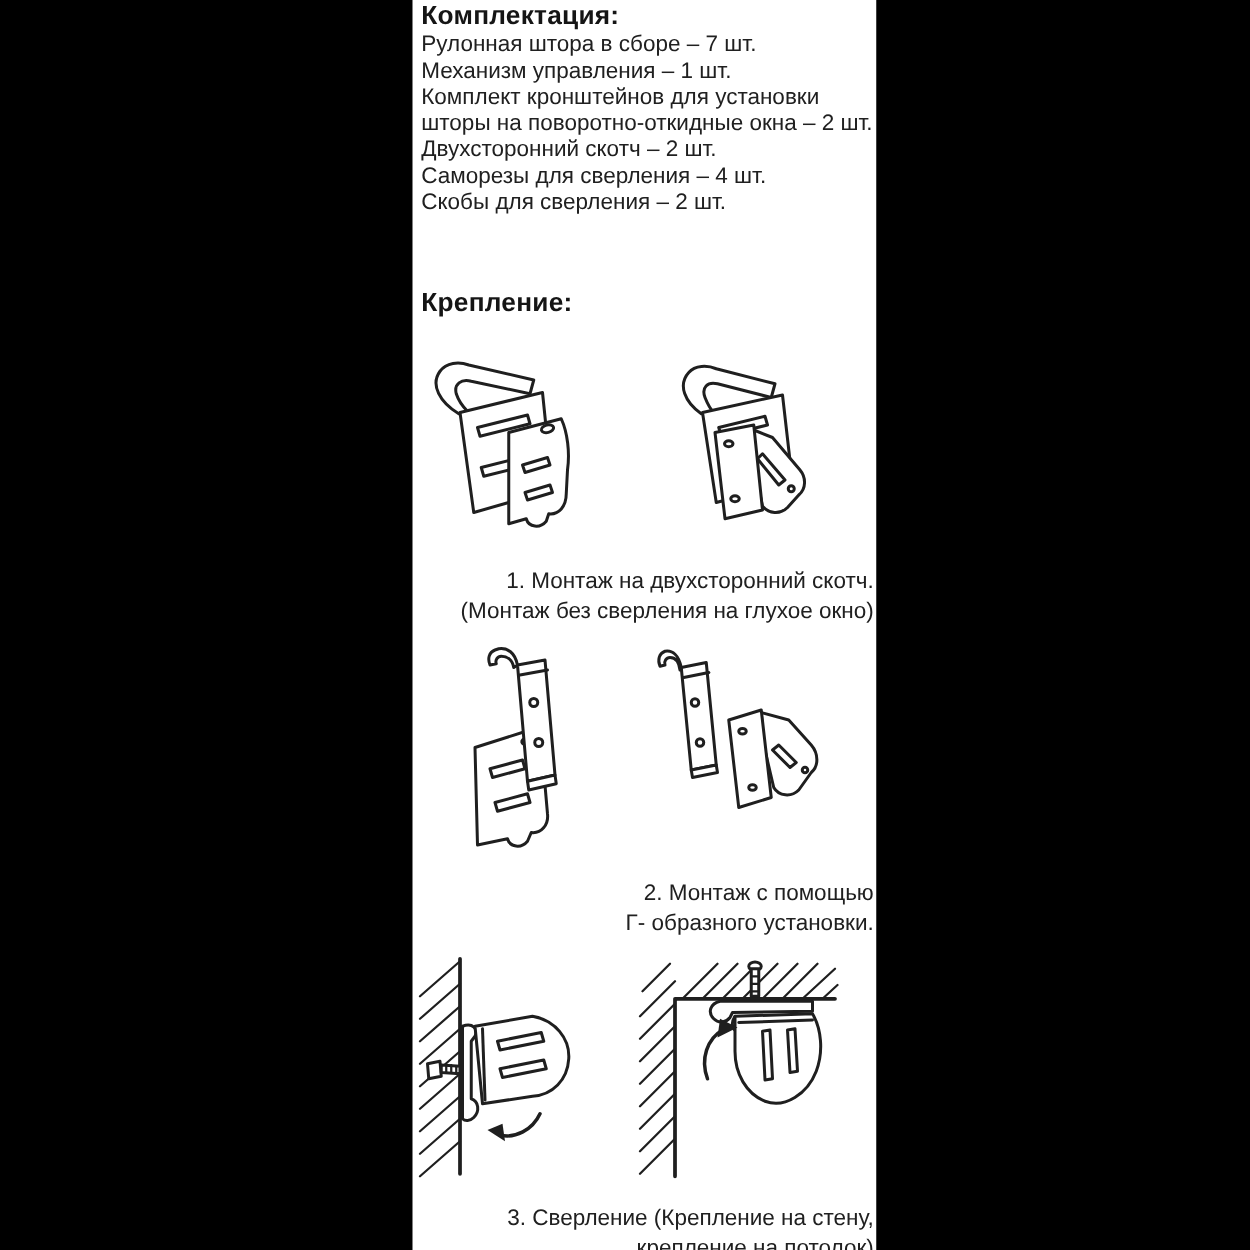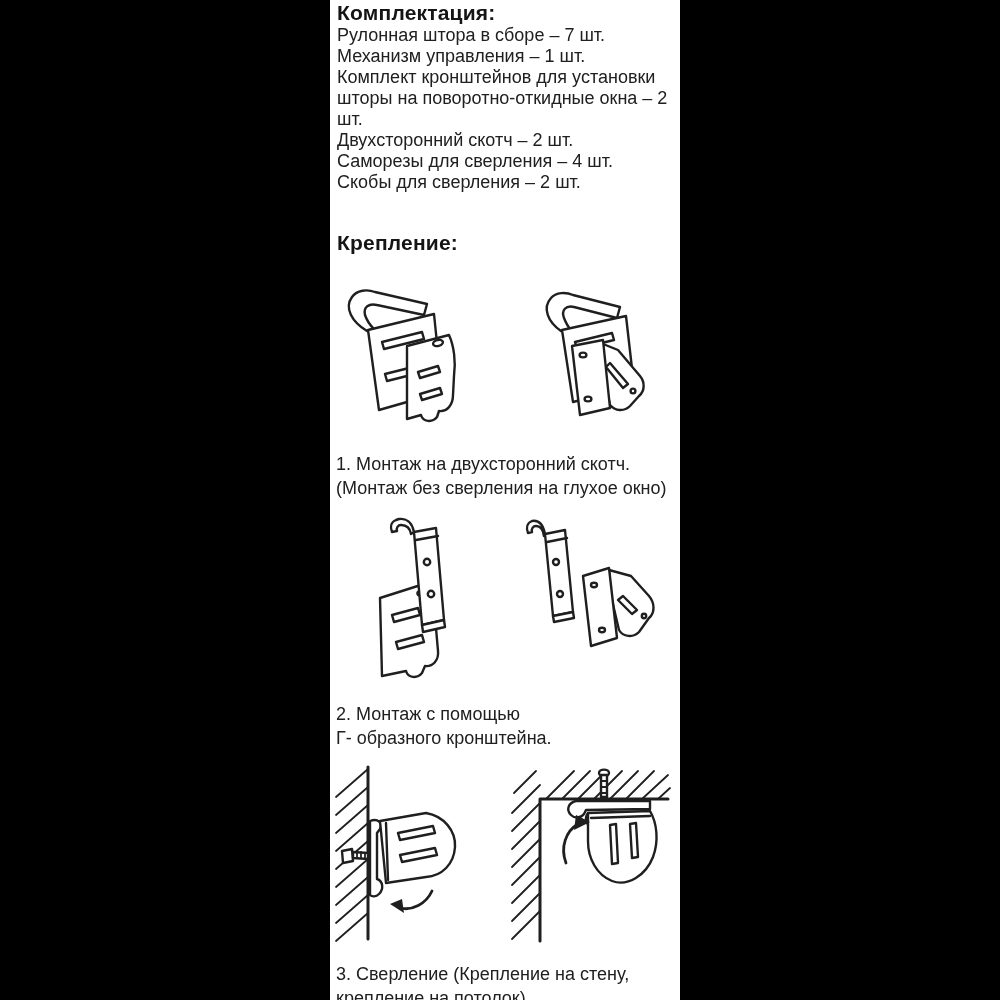--- a/index.html
+++ b/index.html
@@ -1,24 +1,24 @@
 <!DOCTYPE html>
 <html><head>
 <meta charset="utf-8">
 <style>
   html,body{margin:0;padding:0;}
   body{background:#000;width:1000px;height:1000px;overflow:hidden;
        font-family:"Liberation Sans", sans-serif;}
   .stage{position:relative;width:1000px;height:1000px;background:#000;}
-  .panel{position:absolute;left:330px;top:0;width:350px;height:1000px;background:#fff;color:#1d1d1d;}
+  .panel{position:absolute;left:330px;top:0;width:350px;height:1000px;background:#fff;color:#1d1d1d;padding-left:21px;}
   .h-bold{position:absolute;left:7px;margin:0;font-size:21px;font-weight:bold;color:#151515;letter-spacing:.2px;}
   #packing-heading{top:1px;}
   #mounting-heading{top:231px;}
   .list{position:absolute;top:25px;left:7px;right:1px;font-size:18px;line-height:21px;color:#202020;}
-  .cap{position:absolute;left:6px;right:2px;font-size:18px;line-height:24px;color:#202020;}
+  .cap{position:absolute;left:6px;right:2px;font-size:18px;line-height:24px;color:#202020;text-align:right;}
   #cap1{top:452px;}
   #cap2{top:702px;}
   #cap3{top:951px;margin-top:11px;}
   svg{position:absolute;overflow:visible;}
   .lineart{stroke:#1f1f1f;fill:#fff;stroke-width:2.4;stroke-linejoin:round;stroke-linecap:round;}
   .nofill{fill:none;}
   .thin{stroke-width:1.8;}
   .thick{stroke-width:3;}
 </style>
 </head>
@@ -97,21 +97,21 @@
         <path d="M84,54 L106,60 L124,80 C130,87 130,97 124,102 L114,116 C108,122 98,121 94,114 L86,80 Z"></path>
         <path d="M98,80 L112,94 L107,98 L93,84 Z"></path>
         <circle cx="119" cy="100" r="2.2"></circle>
         <path d="M58,60 L84,52 L92,122 L66,130 Z"></path>
         <ellipse cx="69" cy="69" rx="3" ry="2.2"></ellipse>
         <ellipse cx="77" cy="114" rx="3" ry="2.2"></ellipse>
       </g>
     </svg>
     <div class="cap" id="cap2">
       <div>2. Монтаж с помощью</div>
-      <div>Г- образного кронштейна.</div>
+      <div>Г- образного установки.</div>
     </div>
 
     <svg style="left:4px;top:763px;" width="130" height="180" viewBox="0 0 130 180">
       <g class="lineart">
         <path class="nofill thin" d="M2,34 L34,6 M2,52 L34,24 M2,70 L34,42 M2,88 L34,60 M2,106 L34,78 M2,124 L34,96 M2,142 L34,114 M2,160 L34,132 M2,178 L34,150"></path>
         <path class="nofill thick" d="M34,4 L34,176"></path>
         <path d="M8,88 L18,86 L19,98 L9,100 Z"></path>
         <path d="M19,89 L34,90 L34,96 L19,95 Z"></path>
         <path class="nofill thin" d="M23,89 L23,95 M27,89 L27,95 M31,90 L31,96"></path>
         <path d="M36,58 C44,55 49,60 46,66 L43,70 L43,116 C49,118 50,126 45,131 C42,134 38,134 36,132 Z"></path>

